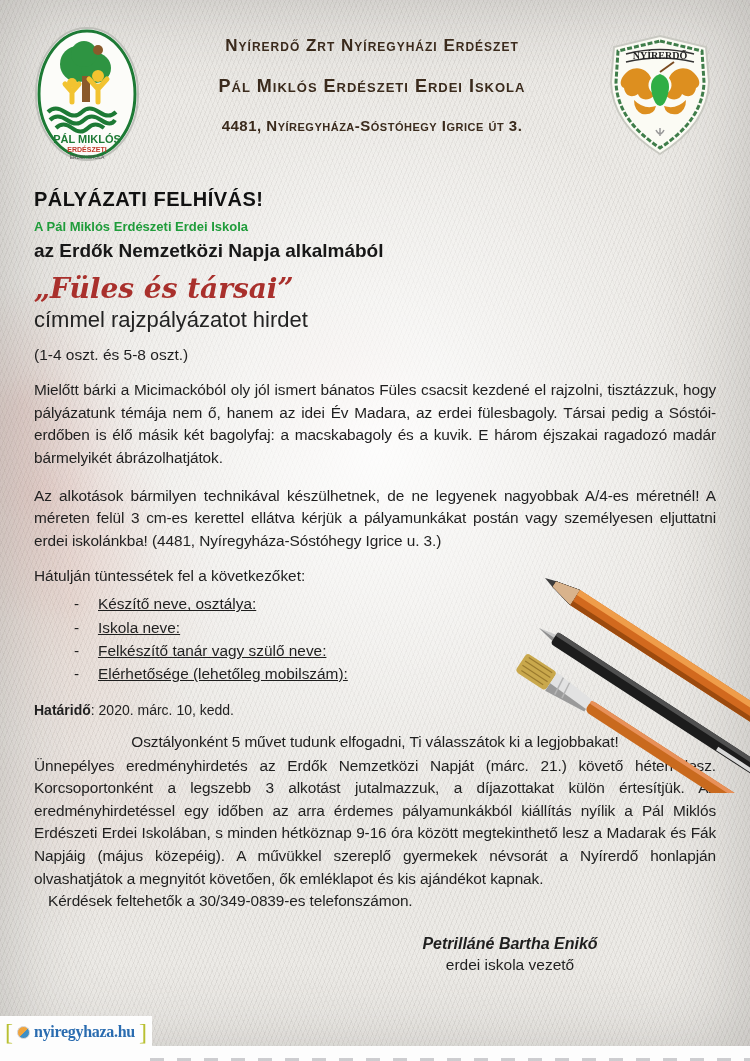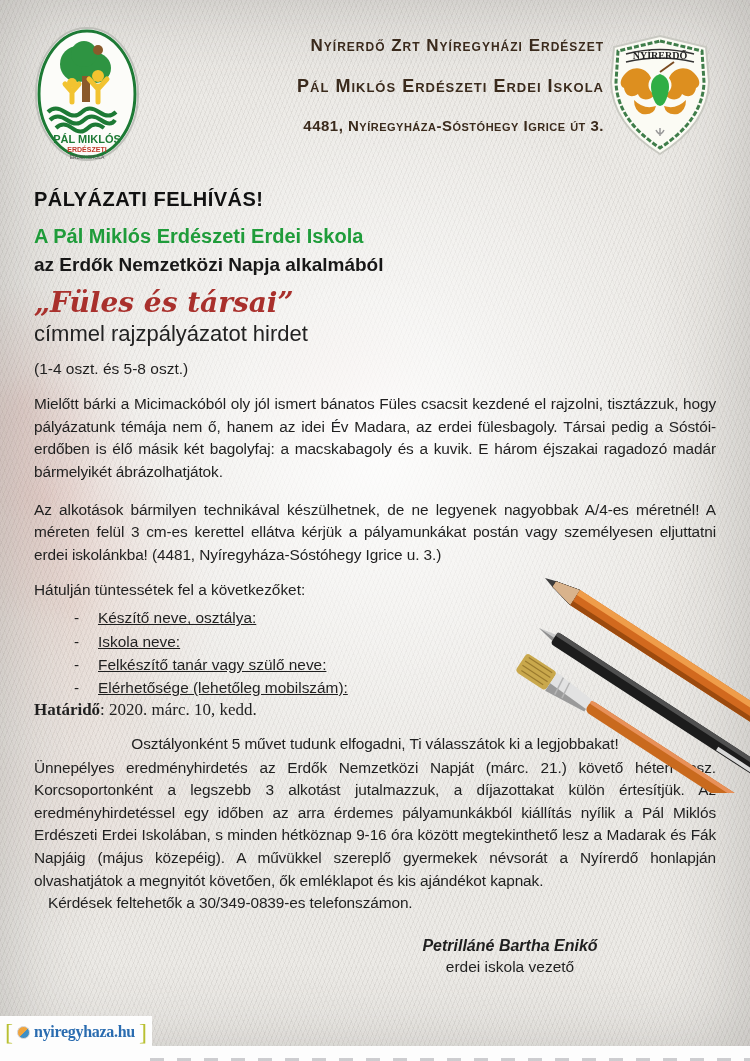--- a/index.html
+++ b/index.html
@@ -18,44 +18,44 @@
       repeating-linear-gradient(68deg, rgba(108,102,96,0.05) 0 1px, rgba(0,0,0,0) 1px 5px),
       linear-gradient(#eceae6,#eceae6);
     box-shadow: inset 0 0 90px rgba(70,65,60,0.28);
   }
   .content { position:absolute; inset:0; padding:26px 34px 0 34px; }
 
   
   .hdr { display:flex; align-items:flex-start; min-height:142px; }
   .hdr .logo-left  { width:106px; flex:0 0 106px; }
   .hdr .logo-right { width:112px; flex:0 0 112px; margin-top:6px; }
-  .hdr-text { flex:1; text-align:right; padding-top:10px;
+  .hdr-text { flex:1; text-align:center; padding-top:10px;
     color:#3a2a1c; font-weight:bold; font-variant:small-caps; letter-spacing:1px; }
   .hdr-line1 { font-size:17px; }
   .hdr-line2 { font-size:18px; margin-top:20px; }
   .hdr-line3 { font-size:15px; margin-top:20px; letter-spacing:0.5px; }
 
   
   .center { text-align:left; }
   .main-title { font-size:20px; font-weight:bold; letter-spacing:0.5px; margin-top:20px; color:#111; }
-  .green-line { font-size:20px; font-weight:bold; color:#1f9c3a; margin-top:14px; }
+  .green-line { font-size:13px; font-weight:bold; color:#1f9c3a; margin-top:8px; }
   .sub-line   { font-size:19px; font-weight:bold; color:#171717; margin-top:6px; }
   .script-line{ font-size:28px; font-weight:bold; font-style:italic; color:#a9302c;
                 font-family:"DejaVu Serif", serif; margin-top:10px; }
   .cimmel     { font-size:22px; margin-top:2px; color:#222; }
   .audience   { font-size:15.5px; margin-top:16px; }
   .groups     { font-size:15.5px; margin-top:13px; }
 
   
   .para { font-size:15.4px; line-height:1.47; text-align:justify; margin-top:15px; letter-spacing:-0.1px; }
   .list-intro { font-size:15.4px; margin-top:15px; }
   ul.fields { list-style:none; margin-top:7px; }
   ul.fields li { font-size:15.4px; line-height:1.5; padding-left:64px; position:relative;text-decoration:underline; }
   ul.fields li::before { content:"-"; position:absolute; left:40px; }
-  .deadline { font-size:17px; margin-top:1px;font-family:Liberation Serif, serif; }
+  .deadline { font-size:14px; margin-top:17px; }
   .deadline .b { font-weight:bold; }
   .block2 { margin-top:13px; }
   .block2 p { margin:0; }
   .p-left { text-align:center; }
   .indent { padding-left:14px; margin-top:1px; }
 
   
   .sig { width:300px; margin:22px 56px 0 auto; text-align:center; }
   .sig-name { font-size:16px; font-weight:bold; font-style:italic; }
   .sig-role { font-size:15.5px; margin-top:3px; }

